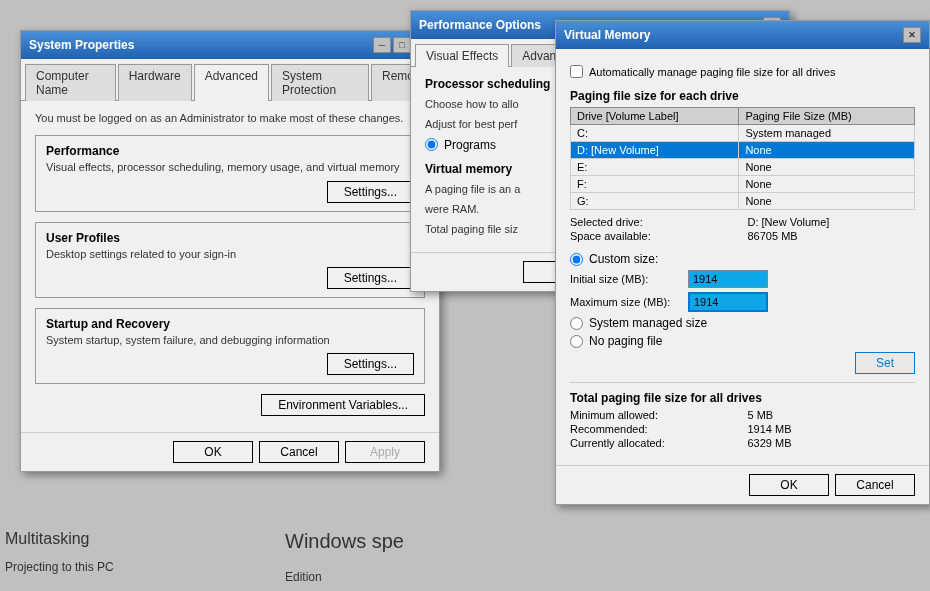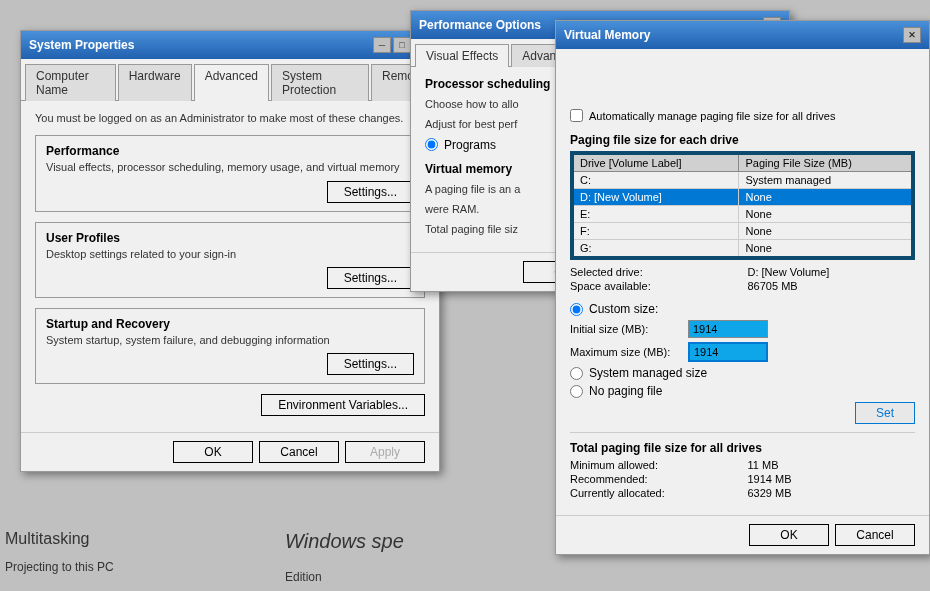--- a/index.html
+++ b/index.html
@@ -185,41 +185,40 @@
       left: 555px;
       width: 375px;
       background: #f0f0f0;
       border: 1px solid #999;
       box-shadow: 3px 3px 8px rgba(0,0,0,0.4);
       z-index: 10;
     }
 
     .vm-content {
       padding: 16px 14px;
-      margin-top: 44px;
     }
 
     .checkbox-row {
       display: flex;
       align-items: flex-start;
       gap: 6px;
       margin-bottom: 10px;
       font-size: 11px;
       line-height: 1.3;
     }
 
     .paging-section-title {
       font-size: 12px;
       font-weight: 600;
       margin-bottom: 4px;
     }
 
     .drive-table {
       width: 100%;
-      border: 4px solid #0c4a6e;
+      border: 1px solid #0c4a6e;
       border-collapse: collapse;
       margin-bottom: 6px;
       font-size: 11px;
     }
 
     .drive-table th {
       background: #d0d0d0;
       border: 1px solid #888;
       padding: 2px 6px;
       text-align: left;
@@ -301,21 +300,20 @@
       margin-bottom: 6px;
     }
 
     .bg-win-spec {
       position: absolute;
       top: 530px;
       left: 285px;
       font-size: 20px;
       font-weight: 300;
       color: #333;
-      font-style: italic;
     }
 
     .bg-edition {
       position: absolute;
       top: 570px;
       left: 285px;
       font-size: 12px;
       color: #333;
     }
 
@@ -515,21 +513,21 @@
       </div>
       <div class="set-btn-row">
         <button class="btn" style="min-width: 60px; background: #e8e8e8; border: 1px solid #0078d4; color: #0078d4;">Set</button>
       </div>
     </div>
 
     <div class="total-section">
       <div class="total-title">Total paging file size for all drives</div>
       <div class="total-grid">
         <span>Minimum allowed:</span>
-        <span>11 MB</span>
+        <span>5 MB</span>
         <span>Recommended:</span>
         <span>1914 MB</span>
         <span>Currently allocated:</span>
         <span>6329 MB</span>
       </div>
     </div>
   </div>
 
   <div class="vm-footer">
     <button class="btn">OK</button>

